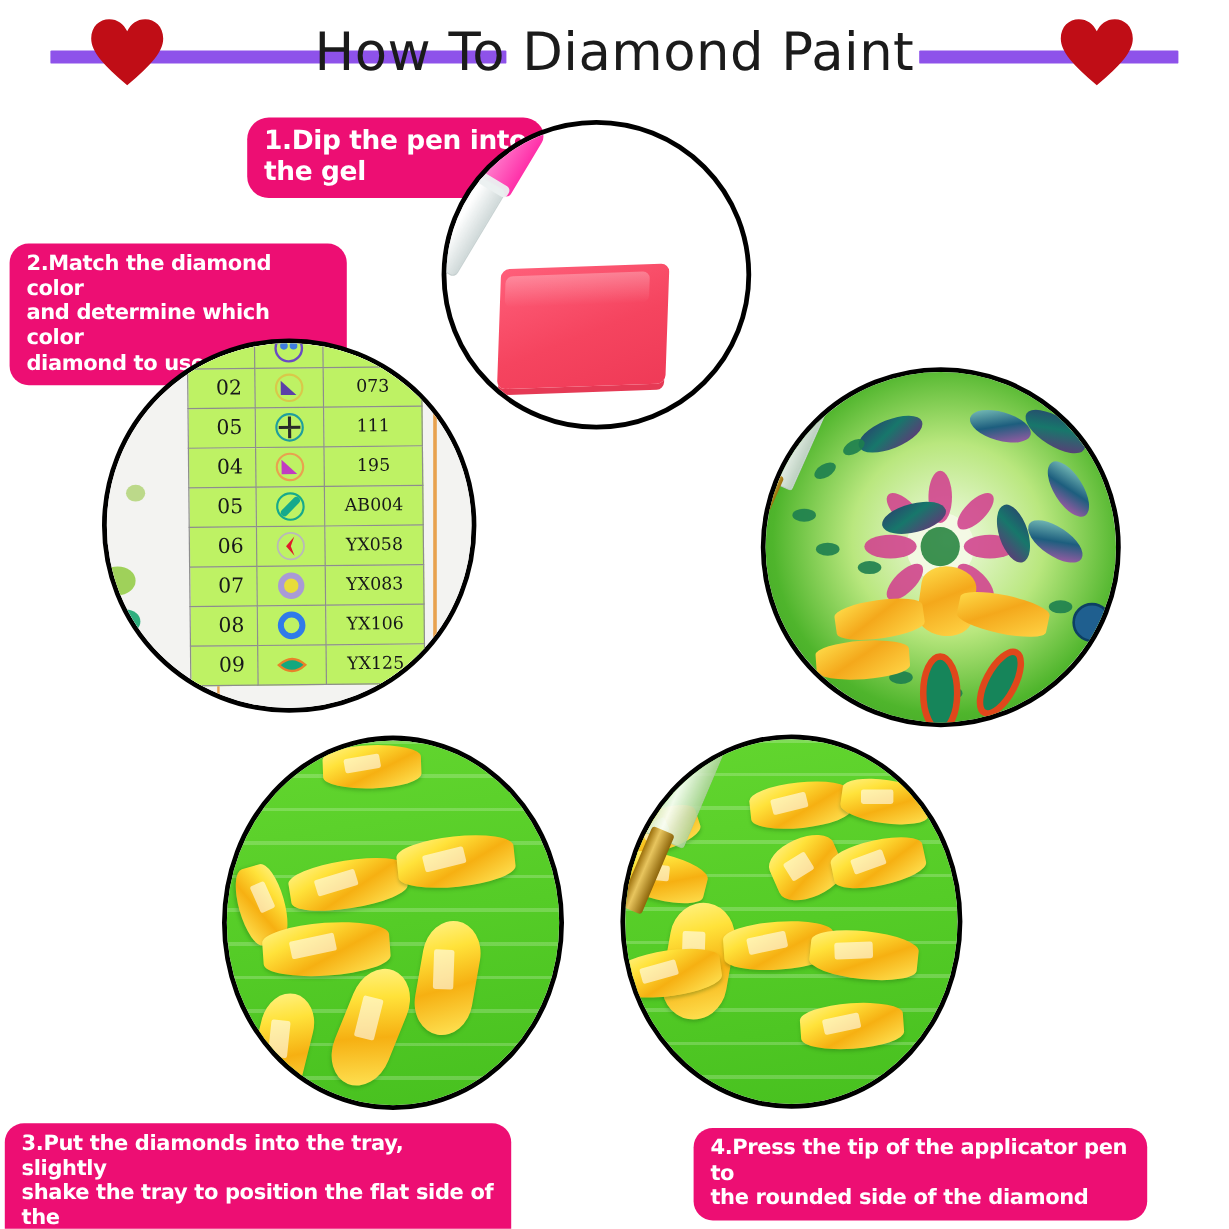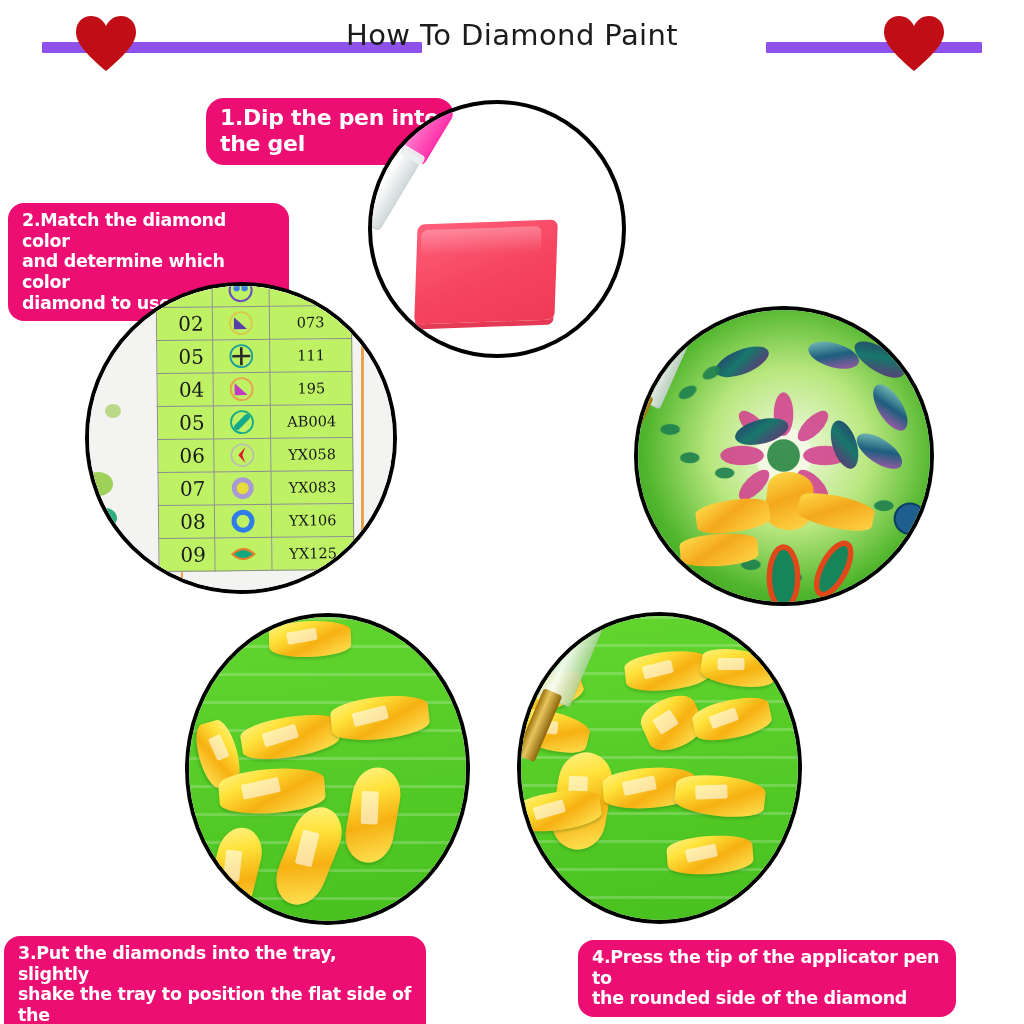--- a/index.html
+++ b/index.html
@@ -22,21 +22,21 @@
   .heart {
     position: absolute; width: 64px; height: 58px; top: 14px;
   }
   .heart.left  { left: 74px; }
   .heart.right { left: 882px; }
   .heart svg { display:block; width:100%; height:100%; }
   .title {
     position: absolute; left: 0; top: 18px; width: 1024px;
     text-align: center;
     font-family: "DejaVu Sans", sans-serif;
-    font-size: 29px; font-weight: 400; letter-spacing: .4px;
+    font-size: 44px; font-weight: 400; letter-spacing: .4px;
     color: #1b1b1b;
   }
 
   
   .label {
     position: absolute;
     background: #ED0E73;
     color: #ffffff;
     border-radius: 16px;
     font-family: "DejaVu Sans", sans-serif;
@@ -112,21 +112,21 @@
     border-collapse: collapse; background:#fbfbfa;
     transform: rotate(-0.6deg);
   }
   .chart-tbl td {
     border: 1px solid #8d8d8d;
     height: 33px; padding: 0;
     font-family: "DejaVu Serif", serif;
     font-size: 15px; color:#17171a; text-align:center;
     background:#bef264;
   }
-  .chart-tbl td.c-no  { width: 56px; font-size:20px;padding-left:13px; }
+  .chart-tbl td.c-no  { width: 56px; font-size:17px;padding-left:13px; }
   .chart-tbl td.c-sym { width: 58px; }
   .chart-tbl td.c-cod { width: 82px; font-size:14.5px; }
   .sym { display:inline-block; width:26px; height:26px; vertical-align:middle; }
   .canvasfleck { position:absolute; border-radius:50%; }
 
   
   #circle-5 { left: 634px; top: 306px; width: 300px; height: 300px; }
   .mandala { position:absolute; inset:-6%; }
   .pen5 {
     position:absolute; left: 28px; top: -18px; width: 50px; height: 210px;

